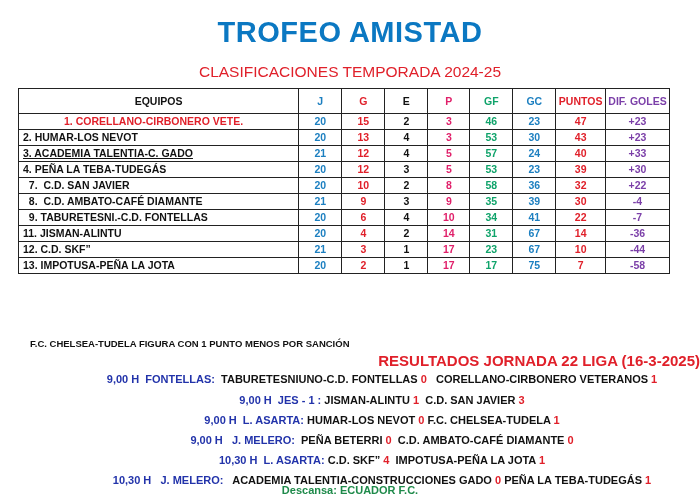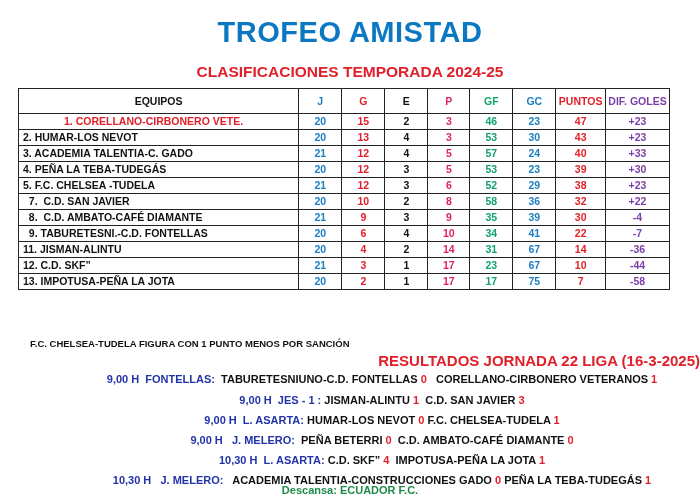--- a/index.html
+++ b/index.html
@@ -1,18 +1,18 @@
 <!DOCTYPE html>
 <html><head>
 <meta charset="utf-8">
 <style>
   html, body { margin:0; padding:0; background:#ffffff; }
   body { width:700px; height:500px; overflow:hidden; font-family:"Liberation Sans", sans-serif; position:relative; }
   .title { position:absolute; left:0; top:16px; width:700px; text-align:center; font-size:29px; font-weight:bold; color:#0b78c2; letter-spacing:0.5px; }
-  .subtitle { position:absolute; left:0; top:63px; width:700px; text-align:center; font-size:15.5px; font-weight:bold; color:#e0202a; }
+  .subtitle { position:absolute; left:0; top:63px; width:700px; text-align:center; font-size:15.5px; font-weight:normal; color:#e0202a; }
   table.standings { position:absolute; left:18px; top:88px; width:652px; border-collapse:collapse; font-size:10.5px; font-weight:bold;border-radius:11px; }
   table.standings td, table.standings th { border:1px solid #222; height:15px; padding:0; text-align:center; line-height:15px; }
   table.standings th { height:24px; font-size:10.5px; }
   table.standings td.team { text-align:left; padding-left:4px; color:#111; white-space:nowrap; }
   table.standings tr.leader td.team { color:#e0202a; }
   .c-team { width:208px; }
   .c-j { width:38px; color:#1c7fc0; }
   .c-g { width:38px; color:#e0202a; }
   .c-e { width:38px; color:#111; }
   .c-p { width:37px; color:#e0206a; }
@@ -64,51 +64,40 @@
         <td class="c-j">20</td>
         <td class="c-g">13</td>
         <td class="c-e">4</td>
         <td class="c-p">3</td>
         <td class="c-gf">53</td>
         <td class="c-gc">30</td>
         <td class="c-pts">43</td>
         <td class="c-dif">+23</td>
       </tr>
       <tr>
-        <td class="team c-team" style="white-space: pre;">3. ACADEMIA TALENTIA-C. GADO</td>
+        <td class="team c-team" style="white-space: pre; text-decoration: underline;">3. ACADEMIA TALENTIA-C. GADO</td>
         <td class="c-j">21</td>
         <td class="c-g">12</td>
         <td class="c-e">4</td>
         <td class="c-p">5</td>
         <td class="c-gf">57</td>
         <td class="c-gc">24</td>
         <td class="c-pts">40</td>
         <td class="c-dif">+33</td>
       </tr>
       <tr>
         <td class="team c-team" style="white-space: pre;">4. PEÑA LA TEBA-TUDEGÁS</td>
         <td class="c-j">20</td>
         <td class="c-g">12</td>
         <td class="c-e">3</td>
         <td class="c-p">5</td>
         <td class="c-gf">53</td>
         <td class="c-gc">23</td>
         <td class="c-pts">39</td>
         <td class="c-dif">+30</td>
-      </tr>
-      <tr>
-        <td class="team c-team" style="white-space: pre;">5. F.C. CHELSEA -TUDELA</td>
-        <td class="c-j">21</td>
-        <td class="c-g">12</td>
-        <td class="c-e">3</td>
-        <td class="c-p">6</td>
-        <td class="c-gf">52</td>
-        <td class="c-gc">29</td>
-        <td class="c-pts">38</td>
-        <td class="c-dif">+23</td>
       </tr>
       <tr>
         <td class="team c-team" style="white-space: pre;">  7.  C.D. SAN JAVIER</td>
         <td class="c-j">20</td>
         <td class="c-g">10</td>
         <td class="c-e">2</td>
         <td class="c-p">8</td>
         <td class="c-gf">58</td>
         <td class="c-gc">36</td>
         <td class="c-pts">32</td>

